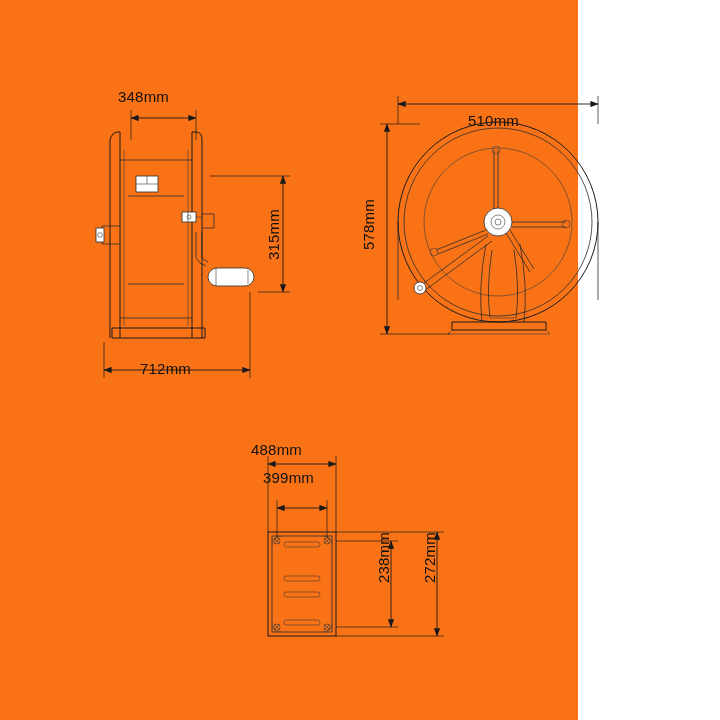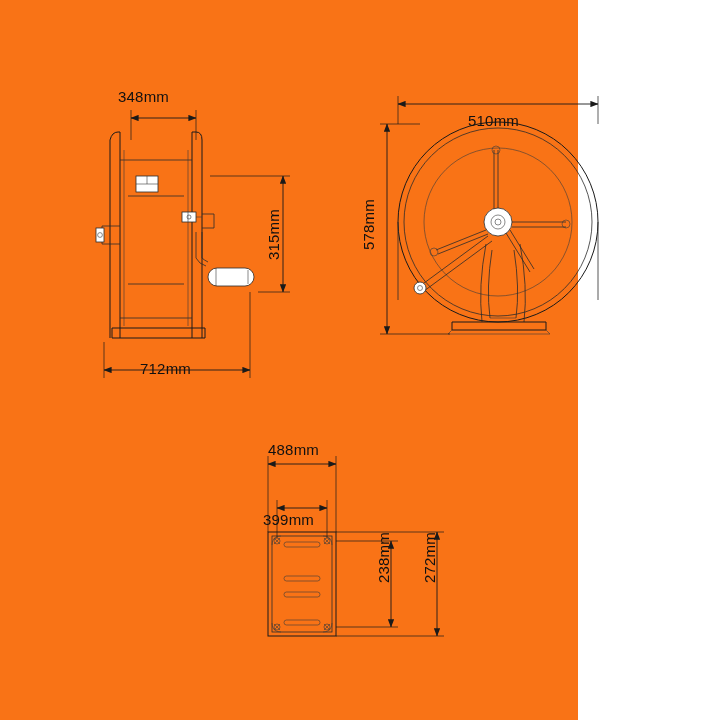--- a/index.html
+++ b/index.html
@@ -260,21 +260,21 @@
   <div class="dim-label" style="left:118px; top:88px;">348mm</div>
 
   <div class="dim-label vert" style="left:238px; top:226px; width:70px; text-align:center;">315mm</div>
 
   <div class="dim-label" style="left:140px; top:360px;">712mm</div>
 
   <div class="dim-label" style="left:468px; top:92px;margin-top:20px;">510mm</div>
 
   <div class="dim-label vert" style="left:333px; top:216px; width:70px; text-align:center;">578mm</div>
 
-  <div class="dim-label" style="left:268px; top:441px;">488mm</div>
-
-  <div class="dim-label" style="left:263px; top:511px;">399mm</div>
+  <div class="dim-label" style="left:251px; top:441px;">488mm</div>
+
+  <div class="dim-label" style="left:263px; top:469px;">399mm</div>
 
   <div class="dim-label vert" style="left:348px; top:549px; width:70px; text-align:center;">238mm</div>
 
   <div class="dim-label vert" style="left:394px; top:549px; width:70px; text-align:center;">272mm</div>
 
 </div>
 
 </body></html>

